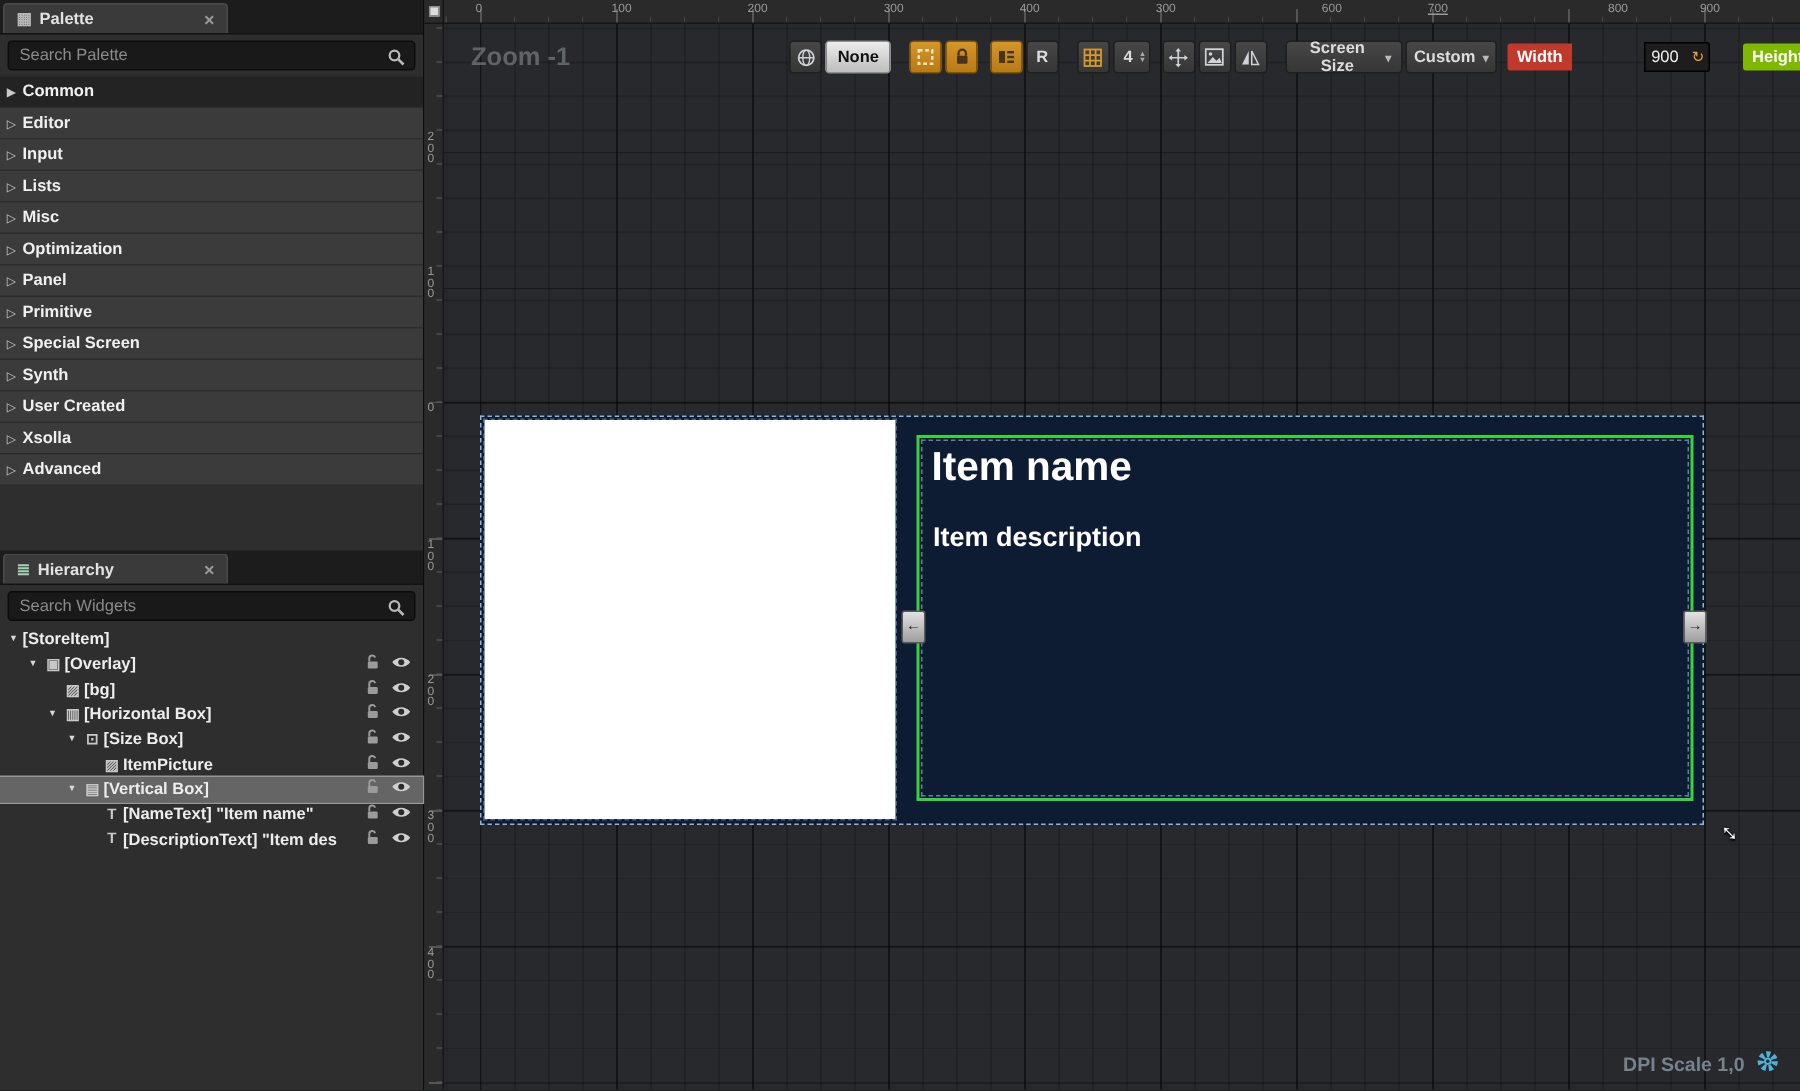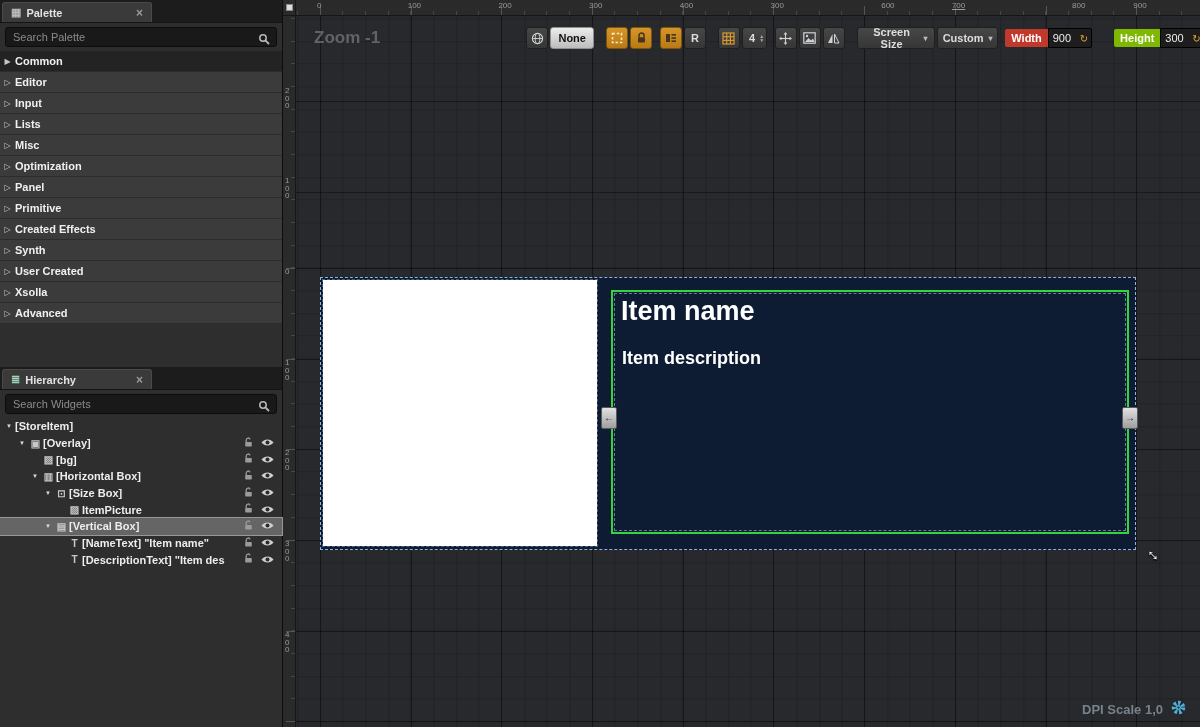--- a/index.html
+++ b/index.html
@@ -88,21 +88,21 @@
   .tb.dark { background:linear-gradient(#474747,#363636); border:1px solid #1f1f1f; color:#dddddd; }
   .tb.light { background:linear-gradient(#ececec,#bdbdbd); border:1px solid #8f8f8f;
               color:#111; font-size:11px; font-weight:bold; padding:0 9px; }
   .tb.orange { background:linear-gradient(#d69527,#b97a15); border:1px solid #7c5510; }
   .tb.text { font-size:11px; font-weight:bold; }
   .tb.dd { padding:0 7px; gap:5px; font-size:11px; font-weight:bold; }
   .caret { font-size:8px; color:#bbbbbb; }
   .gap { width:9px; } .gap-s { width:4px; }
   .spinner { padding:0 3px 0 7px; gap:4px; font-size:11px; font-weight:bold; }
   .spin-arrows { display:flex; flex-direction:column; line-height:4px; font-size:5px; color:#aaaaaa; }
-  .dim { display:flex; align-items:center; }
+  .dim { display:flex; align-items:center;gap:48px; }
   .dim-label { font-size:11px; font-weight:bold; color:#ffffff; padding:3px 6px;
                border-radius:2px 0 0 2px; }
   .dim-label.w { background:#c0392b; }
   .dim-label.h { background:#7fb800; }
   .dim-value { display:flex; align-items:center; background:#1d1d1d; border:1px solid #000;
                height:20px; padding:0 3px 0 4px; border-radius:0 2px 2px 0; }
   .dim-value input { width:27px; background:transparent; border:none; color:#ededed;
                      font-size:11px; font-family:"Liberation Sans", sans-serif; }
   .reset-glyph { color:#e8a33d; font-size:10px; cursor:pointer; }
 
@@ -184,21 +184,21 @@
           <div class="palette-row">
       <span class="cat-arrow">▷</span>
       <span class="cat-label">Panel</span>
     </div>
           <div class="palette-row">
       <span class="cat-arrow">▷</span>
       <span class="cat-label">Primitive</span>
     </div>
           <div class="palette-row">
       <span class="cat-arrow">▷</span>
-      <span class="cat-label">Created Effects</span>
+      <span class="cat-label">Special Screen</span>
     </div>
           <div class="palette-row">
       <span class="cat-arrow">▷</span>
       <span class="cat-label">Synth</span>
     </div>
           <div class="palette-row">
       <span class="cat-arrow">▷</span>
       <span class="cat-label">User Created</span>
     </div>
           <div class="palette-row">

